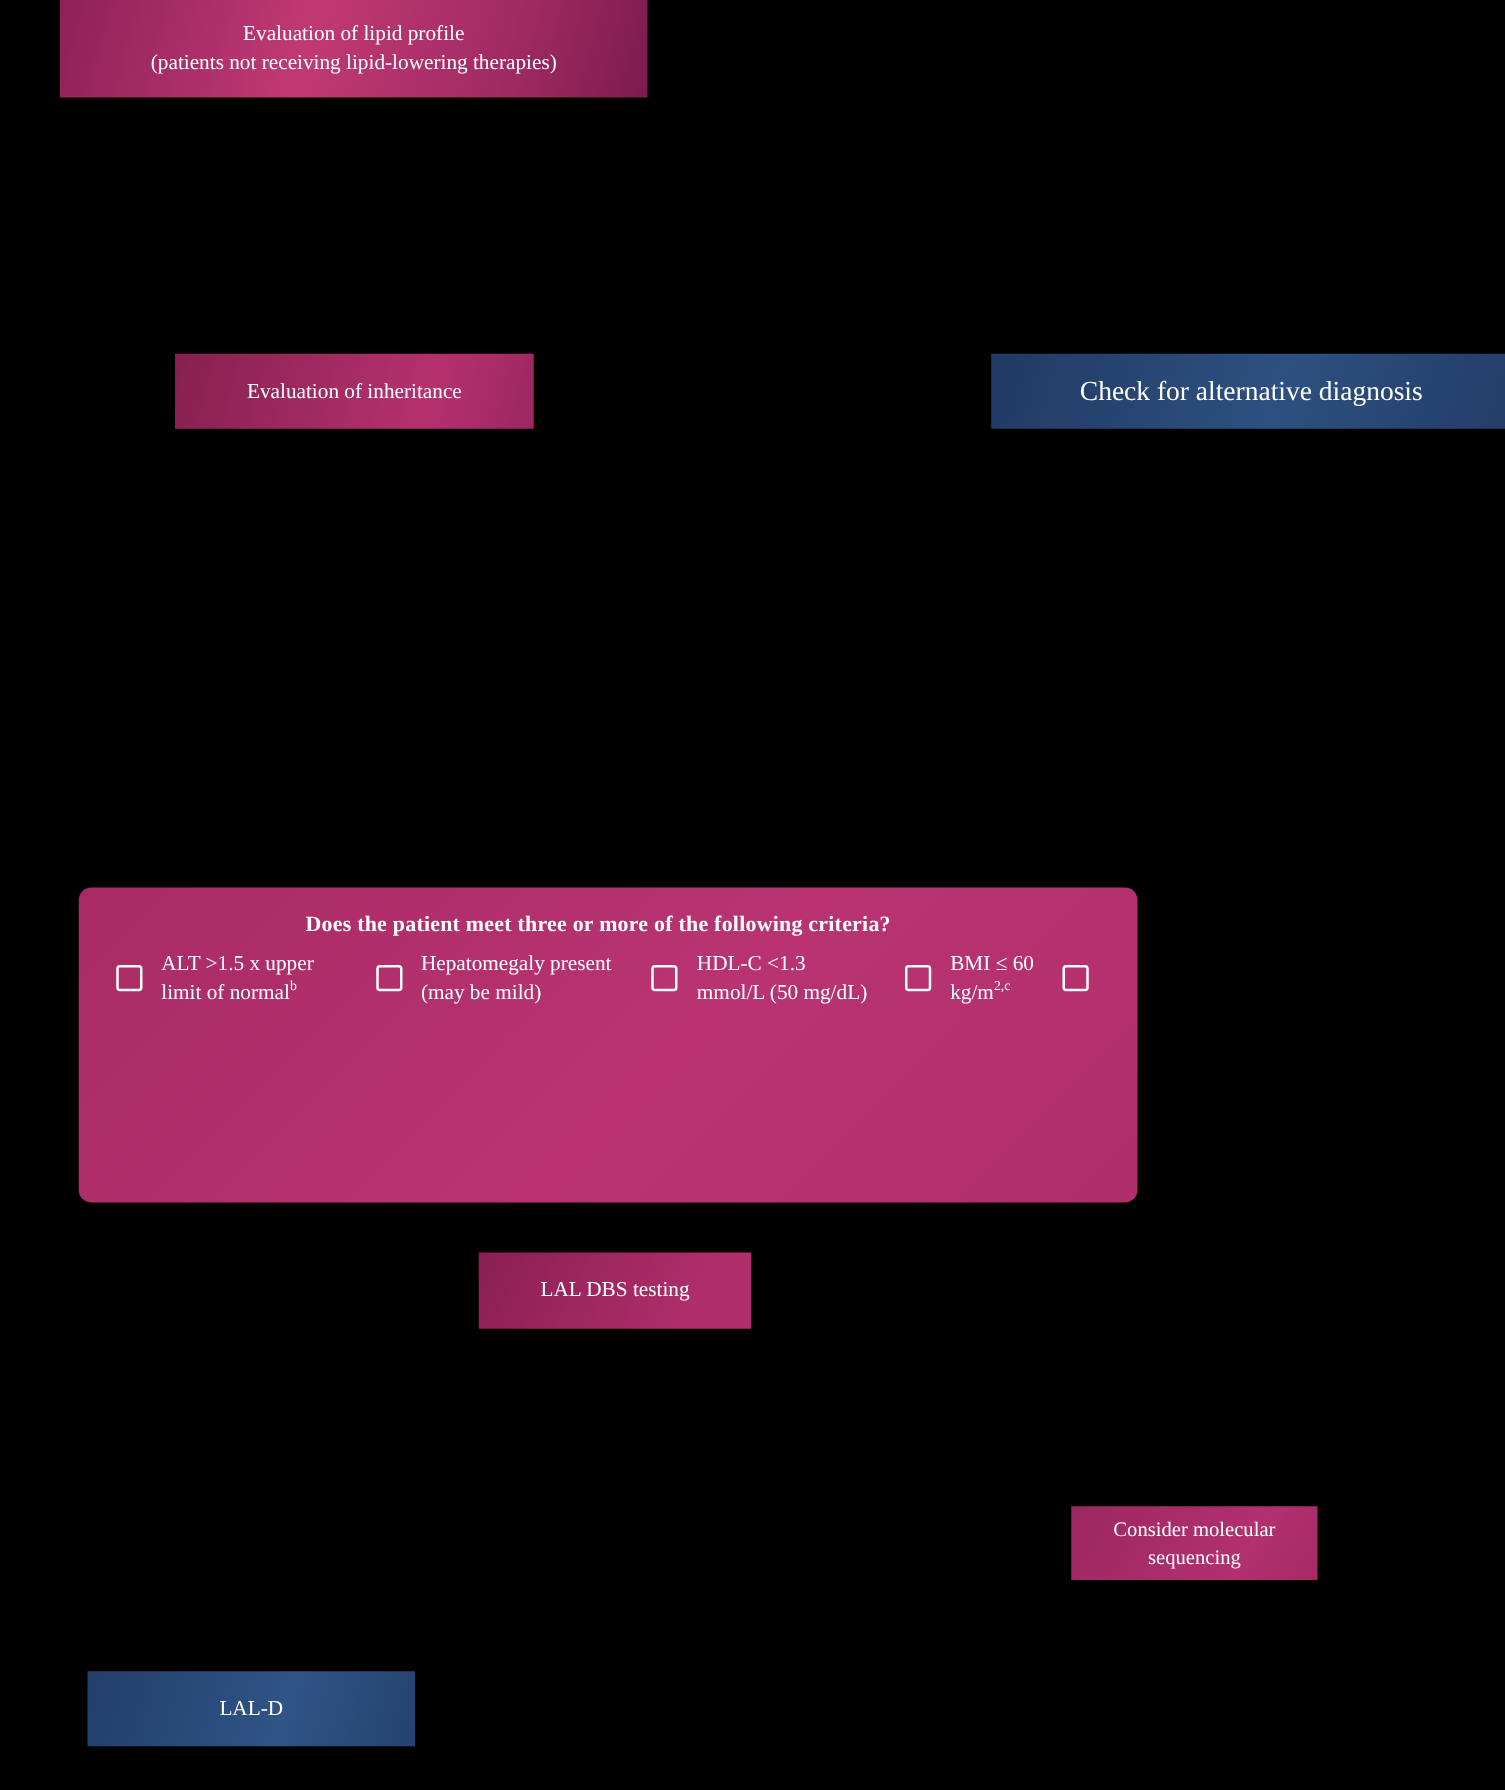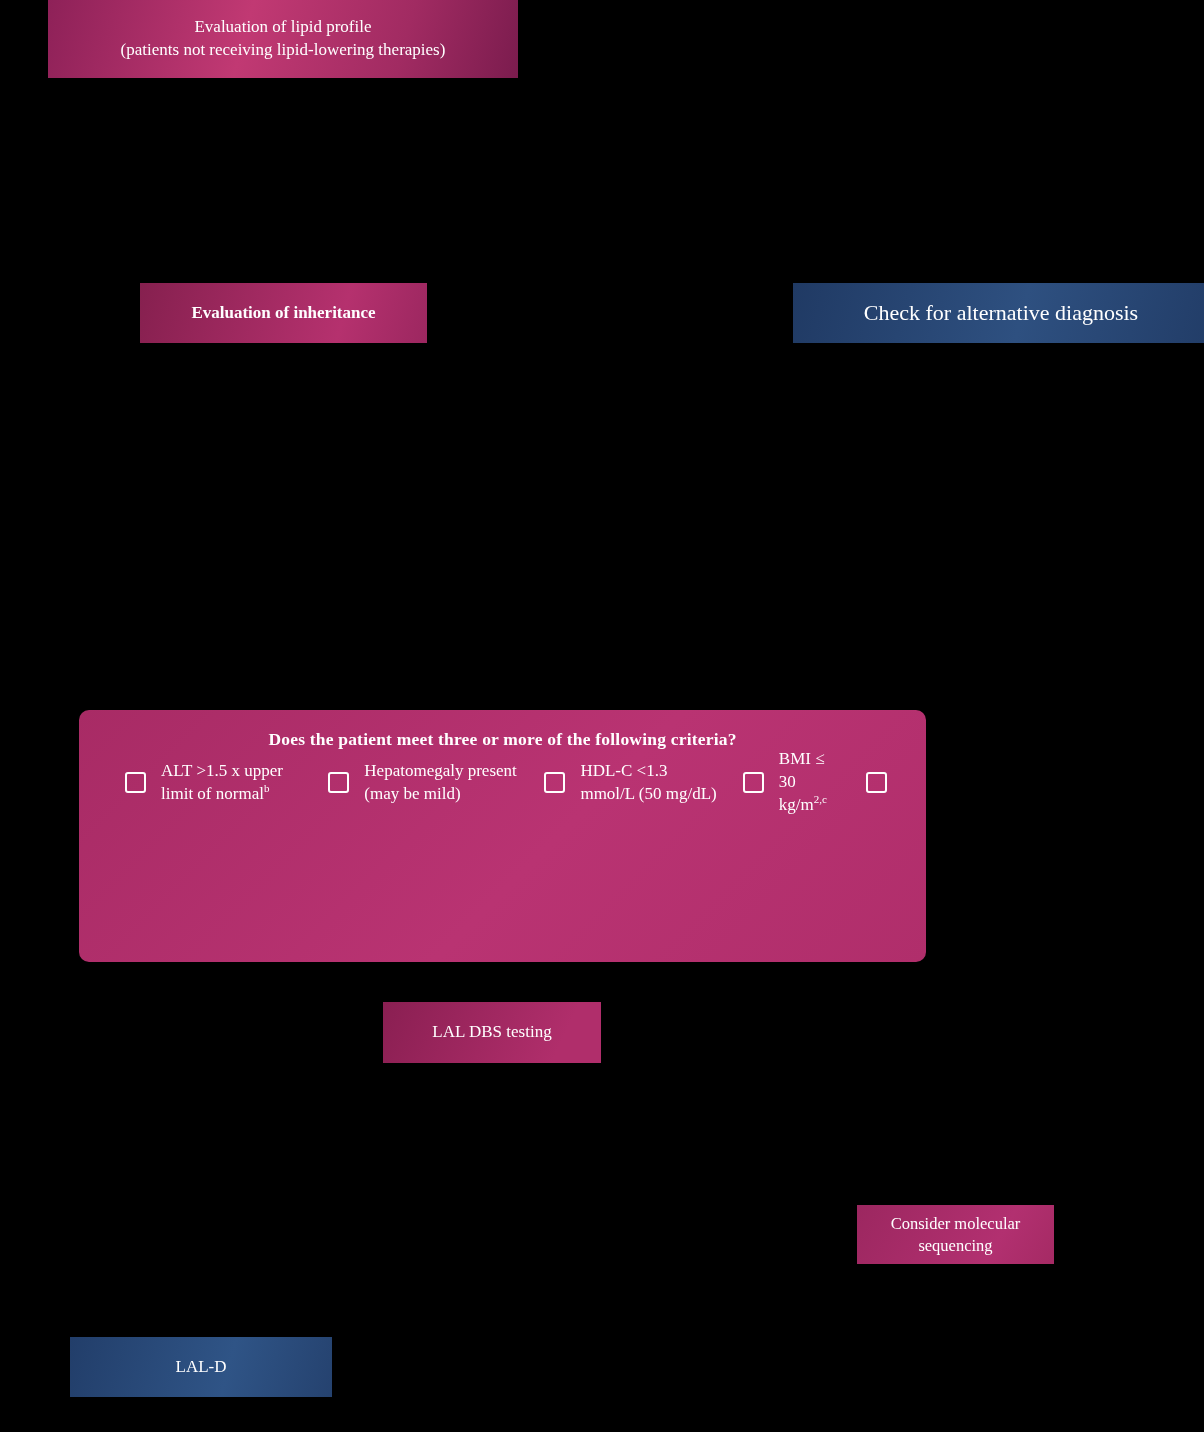--- a/index.html
+++ b/index.html
@@ -24,21 +24,20 @@
     justify-content: center;
     text-align: right;
     line-height: 1.35;
     box-sizing: border-box;
   }
   .magenta {
     background: linear-gradient(105deg, #8e2158 0%, #c13973 42%, #a12b62 75%, #7b1c4e 100%);
   }
   .magenta2 {
     background: linear-gradient(105deg, #86204f 0%, #b5316e 70%, #9c2760 100%);
-    font-weight: bold;
   }
   .magenta3 {
     background: linear-gradient(115deg, #8a1f52 0%, #b02e6b 80%);
   }
   .magenta4 {
     background: linear-gradient(120deg, #9c2760 0%, #b23070 70%, #a52a64 100%);
   }
   .blue {
     background: linear-gradient(105deg, #203a64 0%, #2e5080 55%, #223d68 100%);
   }
@@ -57,22 +56,21 @@
     left: 793px; top: 283px; width: 416px; height: 60px;
     font-size: 22px;
   }
   .box-criteria {
     left: 63px; top: 710px; width: 847px; height: 252px;
     border-radius: 10px;
     background: linear-gradient(135deg, #a82b65 0%, #b93372 55%, #b02e6b 100%);
     align-items: stretch;
     justify-content: flex-start;
     text-align: left;
-    padding: 18px 24px 16px 24px;
-    margin-left: 16px;
+    padding: 18px 24px 16px 8px;
   }
   .criteria-title {
     font-weight: bold;
     font-size: 17.5px;
     text-align: center;
     margin-bottom: 14px;
     letter-spacing: 0.2px;
   }
   .crit-list {
     display: flex;
@@ -145,21 +143,21 @@
         <span class="crit-text"><span>Hepatomegaly present (may be mild)</span><sup></sup></span>
       </div>
 
       <div class="crit-row">
         <span class="checkbox"></span>
         <span class="crit-text"><span>HDL-C &lt;1.3 mmol/L (50 mg/dL)</span><sup></sup></span>
       </div>
 
       <div class="crit-row">
         <span class="checkbox"></span>
-        <span class="crit-text"><span>BMI ≤ 30 kg/m</span><sup>2,c</sup></span>
+        <span class="crit-text"><span>BMI ≤ 60 kg/m</span><sup>2,c</sup></span>
       </div>
 
       <div class="crit-row">
         <span class="checkbox"></span>
       </div>
 
     </div>
   </div>
 
   <div class="node magenta3 box-laldbs">

